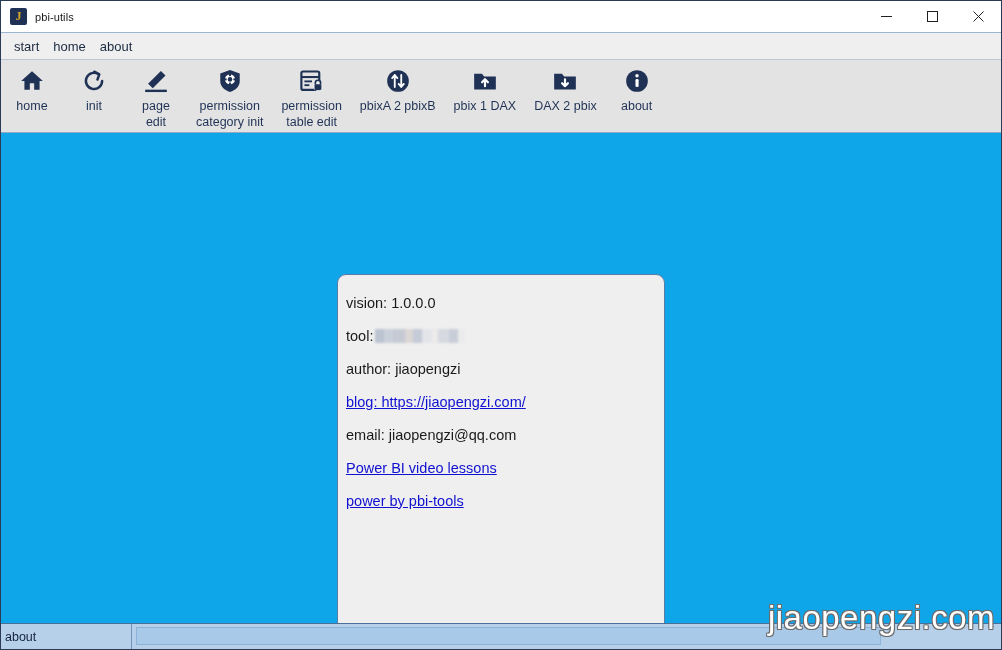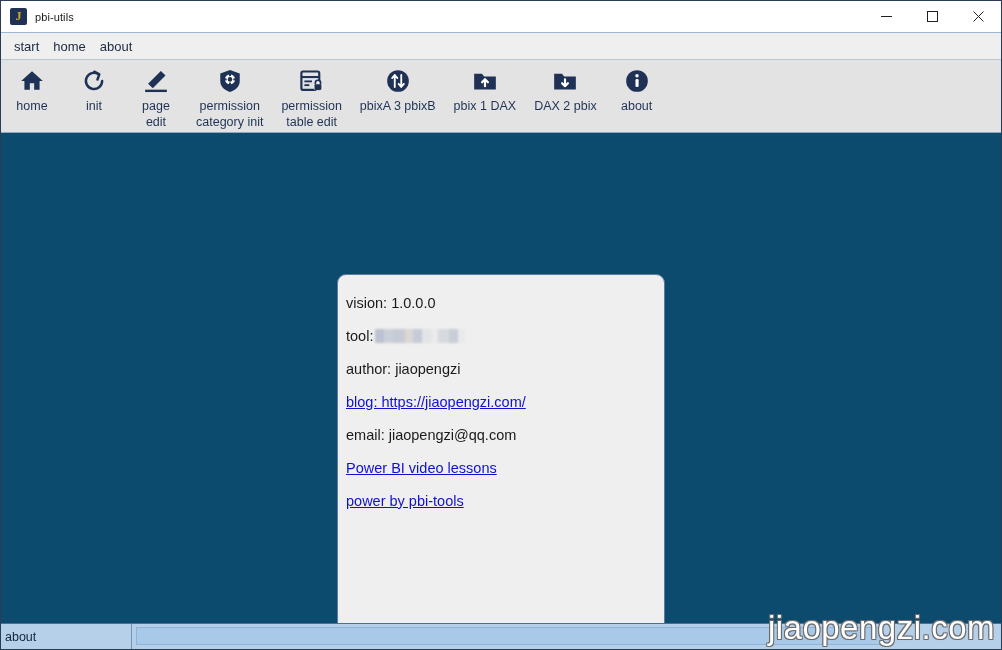--- a/index.html
+++ b/index.html
@@ -123,21 +123,21 @@
     font-size: 12.5px;
     color: #1f3255;
     text-align: center;
     line-height: 16px;
     white-space: pre-line;
   }
 
   
   .content {
     flex: 1 1 auto;
-    background: #0c4a6e;
+    background: #0ea5e9;
     position: relative;
     display: flex;
     flex-direction: column;
     align-items: center;
     overflow: hidden;
   }
 
   .about-panel {
     position: absolute;
     left: 336px;
@@ -211,21 +211,21 @@
     height: 100%;
     background: #a9c9e8;
     border: 1px solid #8fb4da;
     box-sizing: border-box;
   }
 
   
   .watermark {
     position: absolute;
     right: 6px;
-    bottom: 2px;
+    bottom: 12px;
     font-size: 33px;
     font-family: "Liberation Sans", sans-serif;
     color: #ffffff;
     letter-spacing: 0.5px;
     text-shadow:
       -1px -1px 0 #6b6b6b,
        1px -1px 0 #6b6b6b,
       -1px  1px 0 #6b6b6b,
        1px  1px 0 #6b6b6b,
        0 0 2px #9a9a9a;
@@ -337,21 +337,21 @@
 
 
     <div class="tool-btn">
       <span class="tool-ico">
         <svg width="26" height="26" viewBox="0 0 24 24">
           <circle cx="12" cy="12" r="10" fill="#1f3255"></circle>
           <path d="M9 6.5 v11 M9 6.5 L6.6 9.3 M9 6.5 L11.4 9.3" fill="none" stroke="#ffffff" stroke-width="1.7" stroke-linecap="round"></path>
           <path d="M15 17.5 v-11 M15 17.5 L12.6 14.7 M15 17.5 L17.4 14.7" fill="none" stroke="#ffffff" stroke-width="1.7" stroke-linecap="round"></path>
         </svg>
       </span>
-      <span class="tool-label">pbixA 3 pbixB</span>
+      <span class="tool-label">pbixA 2 pbixB</span>
     </div>
 
     <div class="tool-btn">
       <span class="tool-ico">
         <svg width="26" height="26" viewBox="0 0 24 24">
           <path d="M2 5.4 h7.2 l2 2.4 H22 v12 H2 Z" fill="#1f3255"></path>
           <path d="M12 16.8 V10.4 M12 10.4 L9.3 13.2 M12 10.4 L14.7 13.2" fill="none" stroke="#ffffff" stroke-width="2" stroke-linecap="round"></path>
         </svg>
       </span>
       <span class="tool-label">pbix 1 DAX</span>

